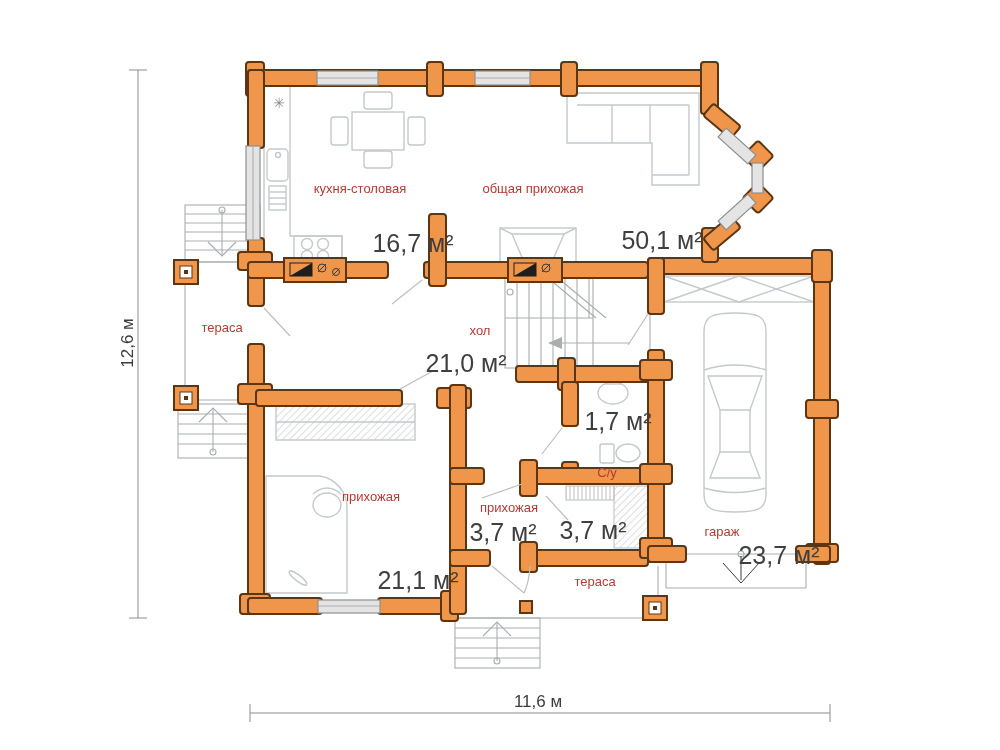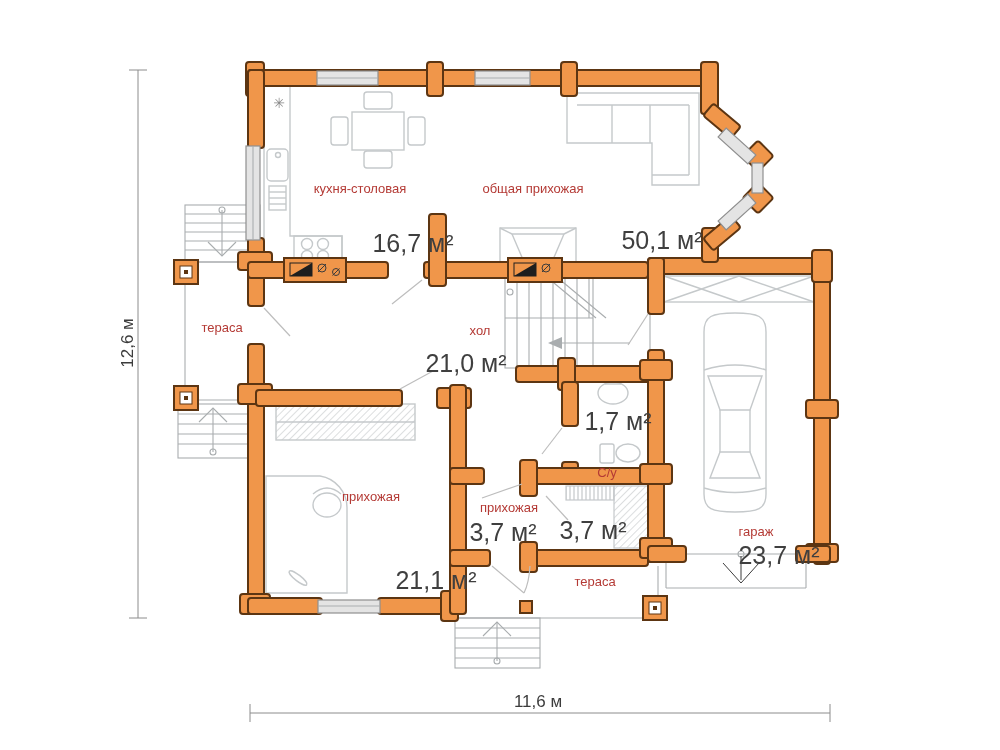--- a/index.html
+++ b/index.html
@@ -353,24 +353,24 @@
 </svg>
 
 <div class="lbl red" style="left:360px;top:188px">кухня-столовая</div>
 <div class="lbl area" style="left:413px;top:243px">16,7 м²</div>
 <div class="lbl red" style="left:533px;top:188px">общая прихожая</div>
 <div class="lbl area" style="left:662px;top:240px">50,1 м²</div>
 <div class="lbl red" style="left:480px;top:330px">хол</div>
 <div class="lbl area" style="left:466px;top:363px">21,0 м²</div>
 <div class="lbl red" style="left:222px;top:327px">тераса</div>
 <div class="lbl red" style="left:371px;top:496px">прихожая</div>
-<div class="lbl area" style="left:436px;top:580px">21,1 м²</div>
+<div class="lbl area" style="left:418px;top:580px">21,1 м²</div>
 <div class="lbl red" style="left:509px;top:507px">прихожая</div>
 <div class="lbl area" style="left:503px;top:532px">3,7 м²</div>
 <div class="lbl area" style="left:593px;top:530px">3,7 м²</div>
 <div class="lbl area" style="left:618px;top:421px">1,7 м²</div>
 <div class="lbl red" style="left:607px;top:472px">С/у</div>
 <div class="lbl red" style="left:595px;top:581px">тераса</div>
-<div class="lbl red" style="left:756px;top:531px">гараж</div>
+<div class="lbl red" style="left:722px;top:531px">гараж</div>
 <div class="lbl area" style="left:779px;top:555px">23,7 м²</div>
 <div class="lbl dim rot" style="left:127px;top:343px">12,6 м</div>
 <div class="lbl dim" style="left:538px;top:701px">11,6 м</div>
 </div>
 
 </body></html>

